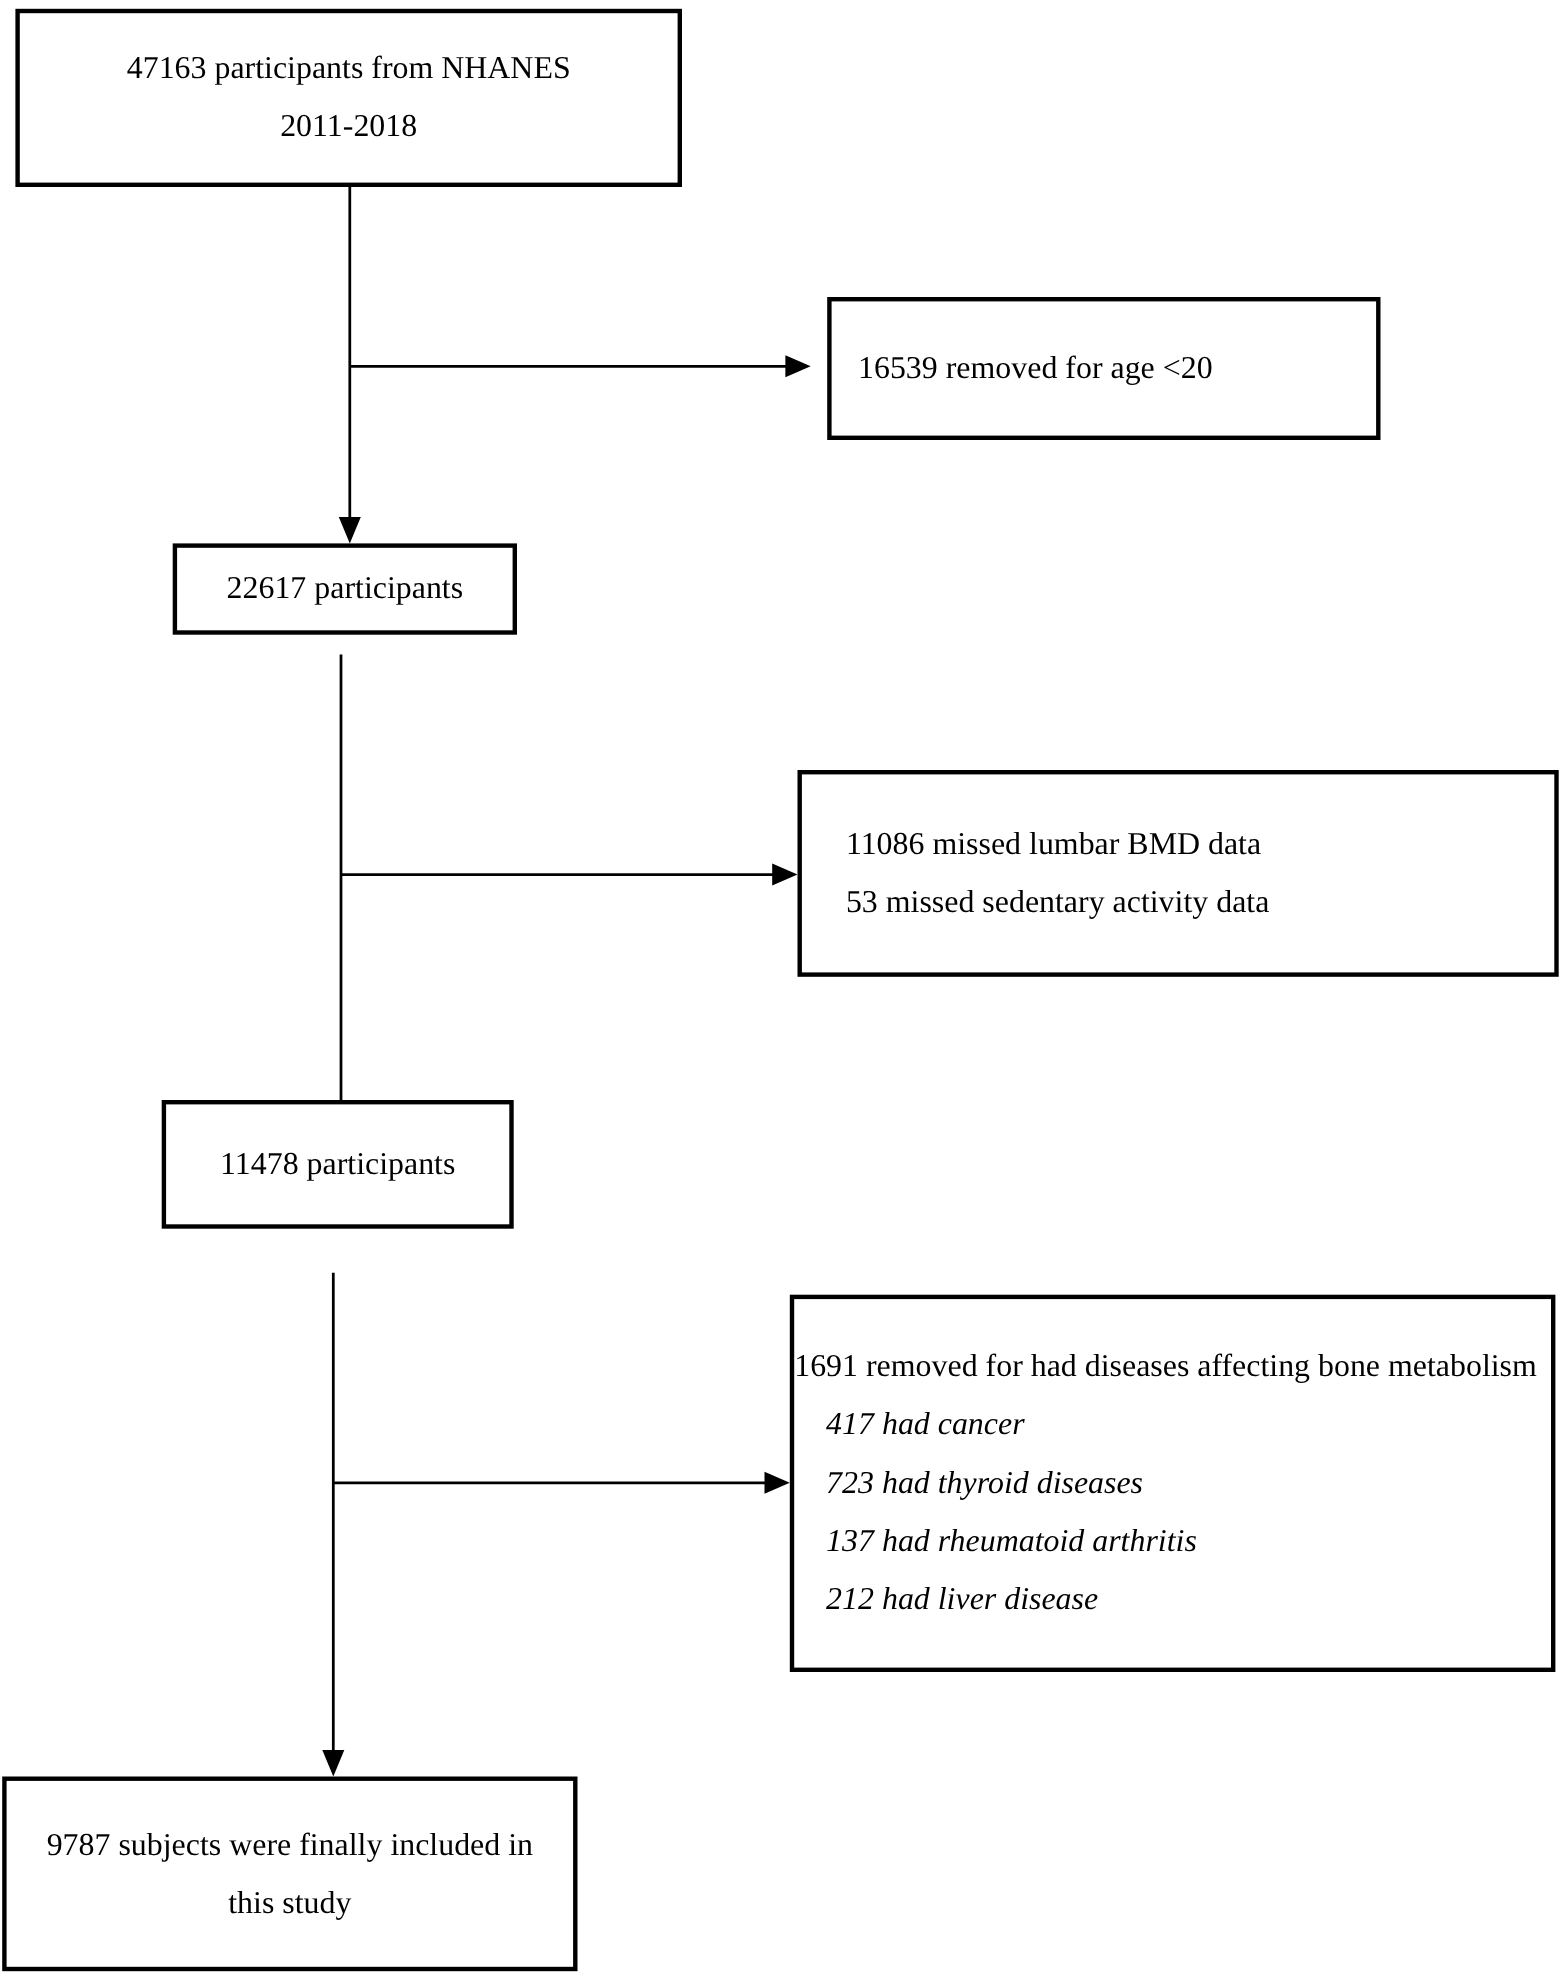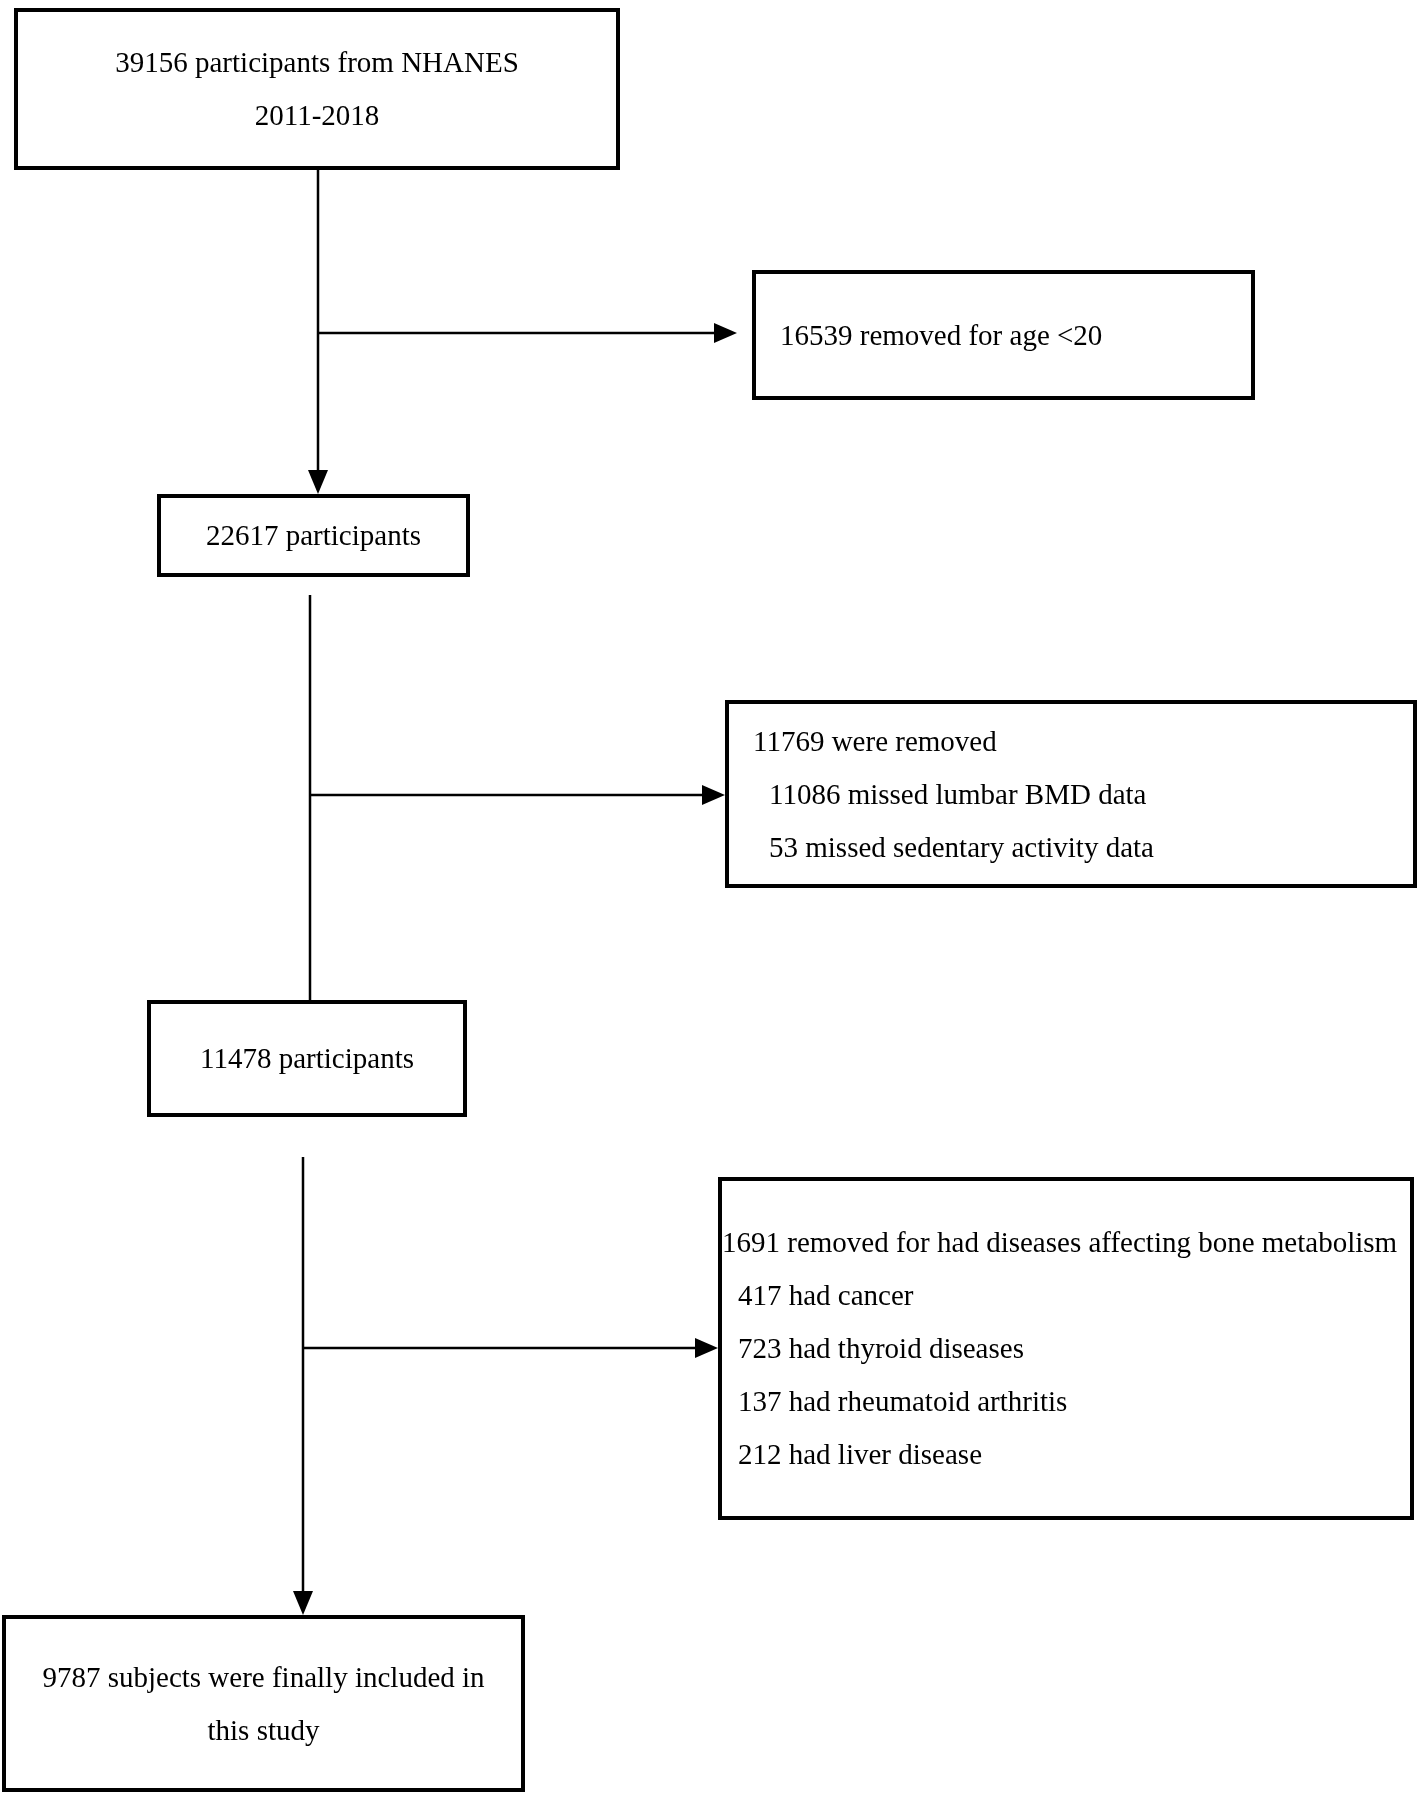--- a/index.html
+++ b/index.html
@@ -44,21 +44,21 @@
   .box-line { white-space: nowrap; }
   .box-source   { left: 14px;   top: 8px;    width: 606px; height: 162px; }
   .box-excl-age { left: 752px;  top: 270px;  width: 503px; height: 130px; padding-left: 24px; }
   .box-step2    { left: 157px;  top: 494px;  width: 313px; height: 83px; }
   .box-excl-miss{ left: 725px;  top: 700px;  width: 692px; height: 188px; padding-left: 24px; padding-right: 8px; }
   .box-step3    { left: 147px;  top: 1000px; width: 320px; height: 117px; }
   .box-excl-dis { left: 718px;  top: 1177px; width: 696px; height: 343px; padding-right: 10px; }
   .box-final    { left: 2px;    top: 1615px; width: 523px; height: 177px; }
   .excl-heading { white-space: normal; }
   .box-excl-miss .excl-item { margin-left: 16px; }
-  .box-excl-dis  .excl-item { margin-left: 16px; }
+  .box-excl-dis  .excl-item { margin-left: 29px; font-style: italic; }
 </style>
 </head>
 <body>
 
 <div class="canvas">
 
   <svg class="connector-layer" width="1421" height="1795" viewBox="0 0 1421 1795" xmlns="http://www.w3.org/2000/svg">
 
     <line x1="318" y1="170" x2="318" y2="471" stroke="#000000" stroke-width="2.5"></line>
     <polygon points="308,470 328,470 318,494" fill="#000000"></polygon>
@@ -73,34 +73,33 @@
     <polygon points="702,785 702,805 725,795" fill="#000000"></polygon>
 
     <line x1="303" y1="1157" x2="303" y2="1592" stroke="#000000" stroke-width="2.5"></line>
     <polygon points="293,1591 313,1591 303,1615" fill="#000000"></polygon>
 
     <line x1="303" y1="1348" x2="696" y2="1348" stroke="#000000" stroke-width="2.5"></line>
     <polygon points="695,1338 695,1358 718,1348" fill="#000000"></polygon>
   </svg>
 
   <div class="flow-box center-text box-source">
-    <div class="box-line">39156 participants from NHANES</div>
+    <div class="box-line">47163 participants from NHANES</div>
     <div class="box-line">2011-2018</div>
   </div>
 
   <div class="flow-box left-text box-excl-age">
     <div class="box-line">16539 removed for age &lt;20</div>
   </div>
 
   <div class="flow-box center-text box-step2">
     <div class="box-line">22617 participants</div>
   </div>
 
   <div class="flow-box left-text box-excl-miss">
-    <div class="excl-heading">11769 were removed</div>
     <div class="excl-item">11086 missed lumbar BMD data</div>
     <div class="excl-item">53 missed sedentary activity data</div>
   </div>
 
   <div class="flow-box center-text box-step3">
     <div class="box-line">11478 participants</div>
   </div>
 
   <div class="flow-box left-text box-excl-dis">
     <div class="excl-heading">1691 removed for had diseases affecting bone metabolism</div>

